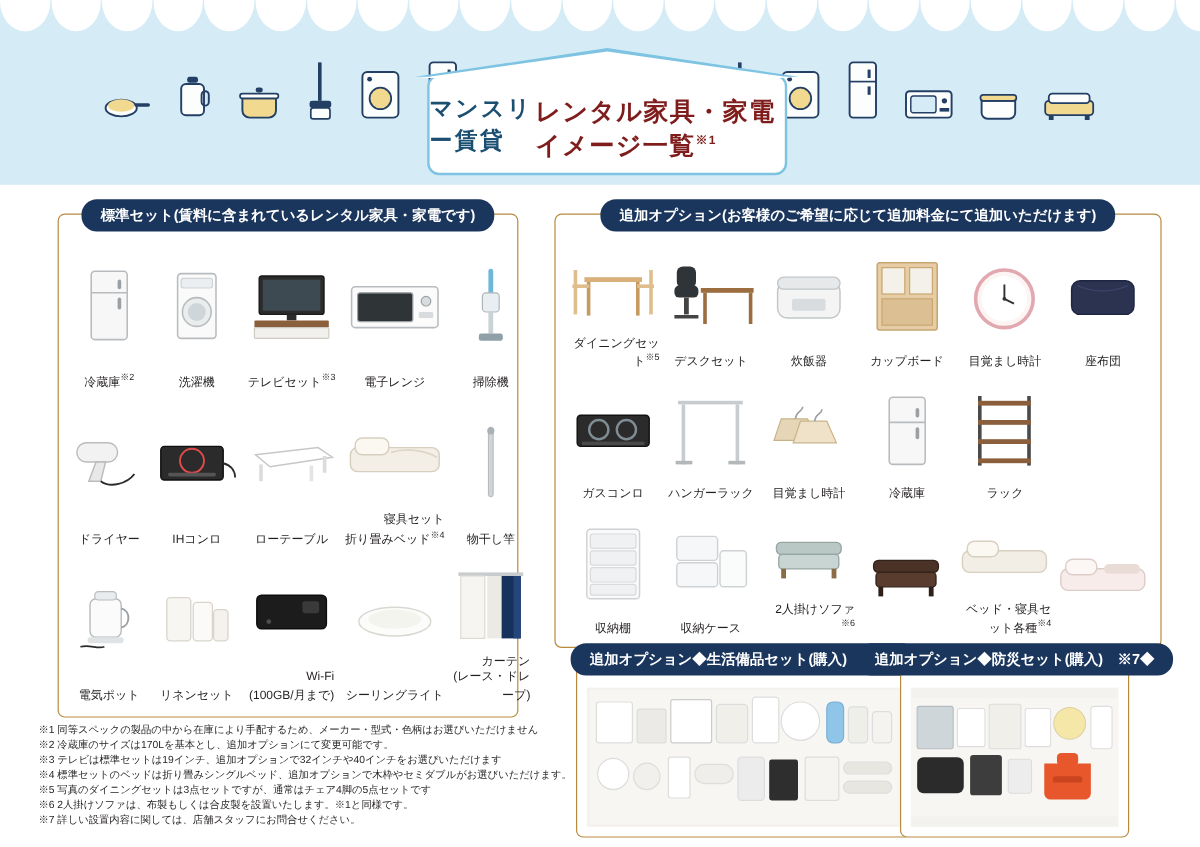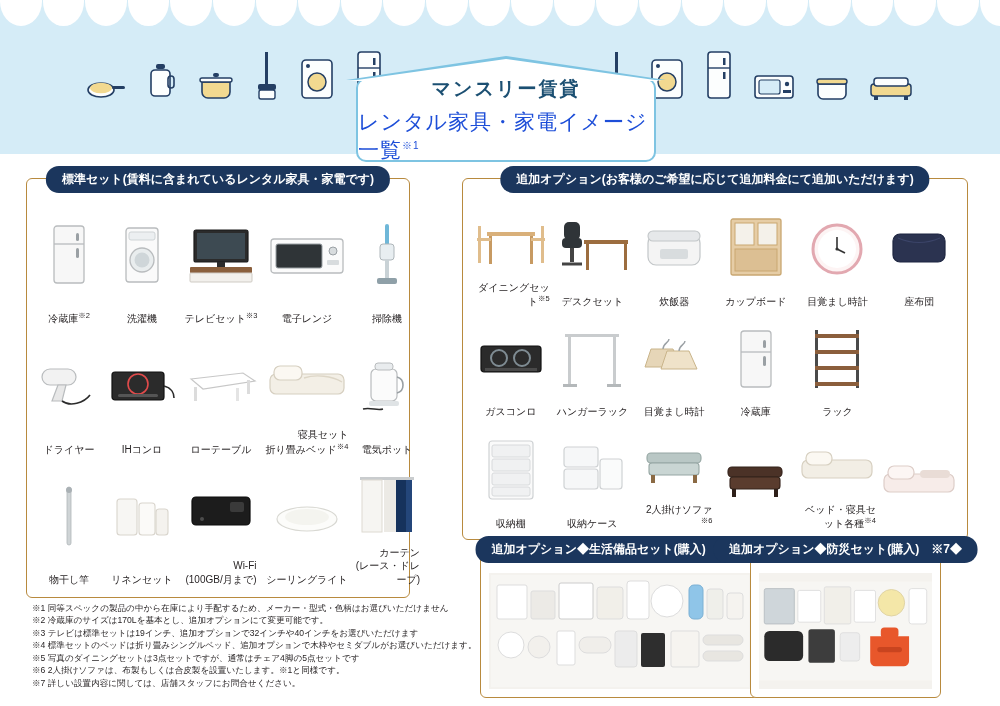--- a/index.html
+++ b/index.html
@@ -43,24 +43,23 @@
     background:#ffffff;
   }
 
   .header-title {
     position:absolute;
     left:356px; top:62px;
     width:300px; height:84px;
     background:#ffffff;
     border:2px solid #7ec4e2;
     border-radius:10px;
-    display:flex; flex-direction:column;
+    display:flex; 
     align-items:center; justify-content:center;
     z-index:5;
-    margin-top:16px;
   }
   .header-title .roofline {
     position:absolute;
     left:50%; top:-21px; transform:translateX(-50%);
     width:0; height:0;
     border-left:156px solid transparent;
     border-right:156px solid transparent;
     border-bottom:22px solid #ffffff;
     z-index:1;
   }
@@ -71,21 +70,21 @@
     border-left:160px solid transparent;
     border-right:160px solid transparent;
     border-bottom:24px solid #7ec4e2;
     z-index:0;
   }
   .header-title .t1 {
     font-size:19px; font-weight:bold; color:#1b4f72; letter-spacing:2px;
     position:relative; z-index:3;
   }
   .header-title .t2 {
-    font-size:21px; font-weight:normal; color:#1d4ed8; letter-spacing:1px;
+    font-size:21px; font-weight:bold; color:#7f1d1d; letter-spacing:1px;
     margin-top:6px; position:relative; z-index:3;
   }
   .header-title .t2 sup { font-size:10px; }
 
   .icon-strip {
     position:absolute; top:50px;
     display:flex; align-items:flex-end; gap:18px;
     z-index:2;
   }
   .icon-strip.left { left:86px; }
@@ -103,21 +102,21 @@
     position:absolute;
     top:-13px; left:50%; transform:translateX(-50%);
     background:#1b365d;
     color:#ffffff;
     font-size:12px; font-weight:bold;
     padding:5px 16px;
     border-radius:13px;
     white-space:nowrap;
   }
 
-  #panel-standard { left:26px; top:178px; width:384px; height:420px; }
+  #panel-standard { left:48px; top:178px; width:384px; height:420px; }
   #panel-option   { left:462px; top:178px; width:506px; height:362px; }
   #panel-living   { left:462px; top:548px; width:280px; height:150px;margin-left:18px; }
   #panel-bousai   { left:750px; top:548px; width:191px; height:150px; }
 
   .grid {
     position:absolute; left:8px; right:8px; top:22px; bottom:6px;
     display:grid;
     gap:2px;
   }
   #grid-standard { grid-template-columns:repeat(5,1fr); grid-template-rows:repeat(3,1fr); }
@@ -455,39 +454,39 @@
             <rect x="10" y="12" width="28" height="14" rx="6" fill="#fbf8f2" stroke="#d6cfc0" stroke-width="1.2"></rect>
             <path d="M40 24c12-4 28-2 38 4" stroke="#ddd6c7" stroke-width="1.4" fill="none"></path>
           </svg>
       </div>
       <div class="cap"><span>寝具セット
 折り畳みベッド</span><sup>※4</sup></div>
     </div>
 
     <div class="cell">
       <div class="art">
+        <svg width="26" height="64" viewBox="0 0 26 64">
+            <rect x="11" y="2" width="4" height="58" rx="2" fill="#cfd4d6" stroke="#b0b6b9" stroke-width="0.8"></rect>
+            <circle cx="13" cy="5" r="3" fill="#aab1b5"></circle>
+          </svg>
+      </div>
+      <div class="cap"><span>物干し竿</span><sup></sup></div>
+    </div>
+
+    <div class="cell">
+      <div class="art">
         <svg width="56" height="58" viewBox="0 0 56 58">
             <rect x="12" y="12" width="26" height="32" rx="5" fill="#fbfbfb" stroke="#b9bcbe" stroke-width="1.2"></rect>
             <rect x="16" y="6" width="18" height="7" rx="3" fill="#e9ecee" stroke="#b9bcbe" stroke-width="1"></rect>
             <path d="M38 20c8 2 8 14 0 16" stroke="#9aa0a4" stroke-width="1.6" fill="none"></path>
             <rect x="10" y="44" width="30" height="5" rx="2" fill="#dfe3e5"></rect>
             <path d="M4 52c8-2 14 2 20 0" stroke="#2b2b2b" stroke-width="1.4" fill="none"></path>
           </svg>
       </div>
       <div class="cap"><span>電気ポット</span><sup></sup></div>
-    </div>
-
-    <div class="cell">
-      <div class="art">
-        <svg width="26" height="64" viewBox="0 0 26 64">
-            <rect x="11" y="2" width="4" height="58" rx="2" fill="#cfd4d6" stroke="#b0b6b9" stroke-width="0.8"></rect>
-            <circle cx="13" cy="5" r="3" fill="#aab1b5"></circle>
-          </svg>
-      </div>
-      <div class="cap"><span>物干し竿</span><sup></sup></div>
     </div>
 
     <div class="cell">
       <div class="art">
         <svg width="66" height="56" viewBox="0 0 66 56">
             <rect x="8" y="10" width="20" height="36" rx="3" fill="#f7f6f3" stroke="#d9d5cd" stroke-width="1.1"></rect>
             <rect x="30" y="14" width="16" height="32" rx="3" fill="#fbfaf8" stroke="#d9d5cd" stroke-width="1.1"></rect>
             <rect x="47" y="20" width="12" height="26" rx="3" fill="#f4f2ee" stroke="#d9d5cd" stroke-width="1.1"></rect>
           </svg>
       </div>

